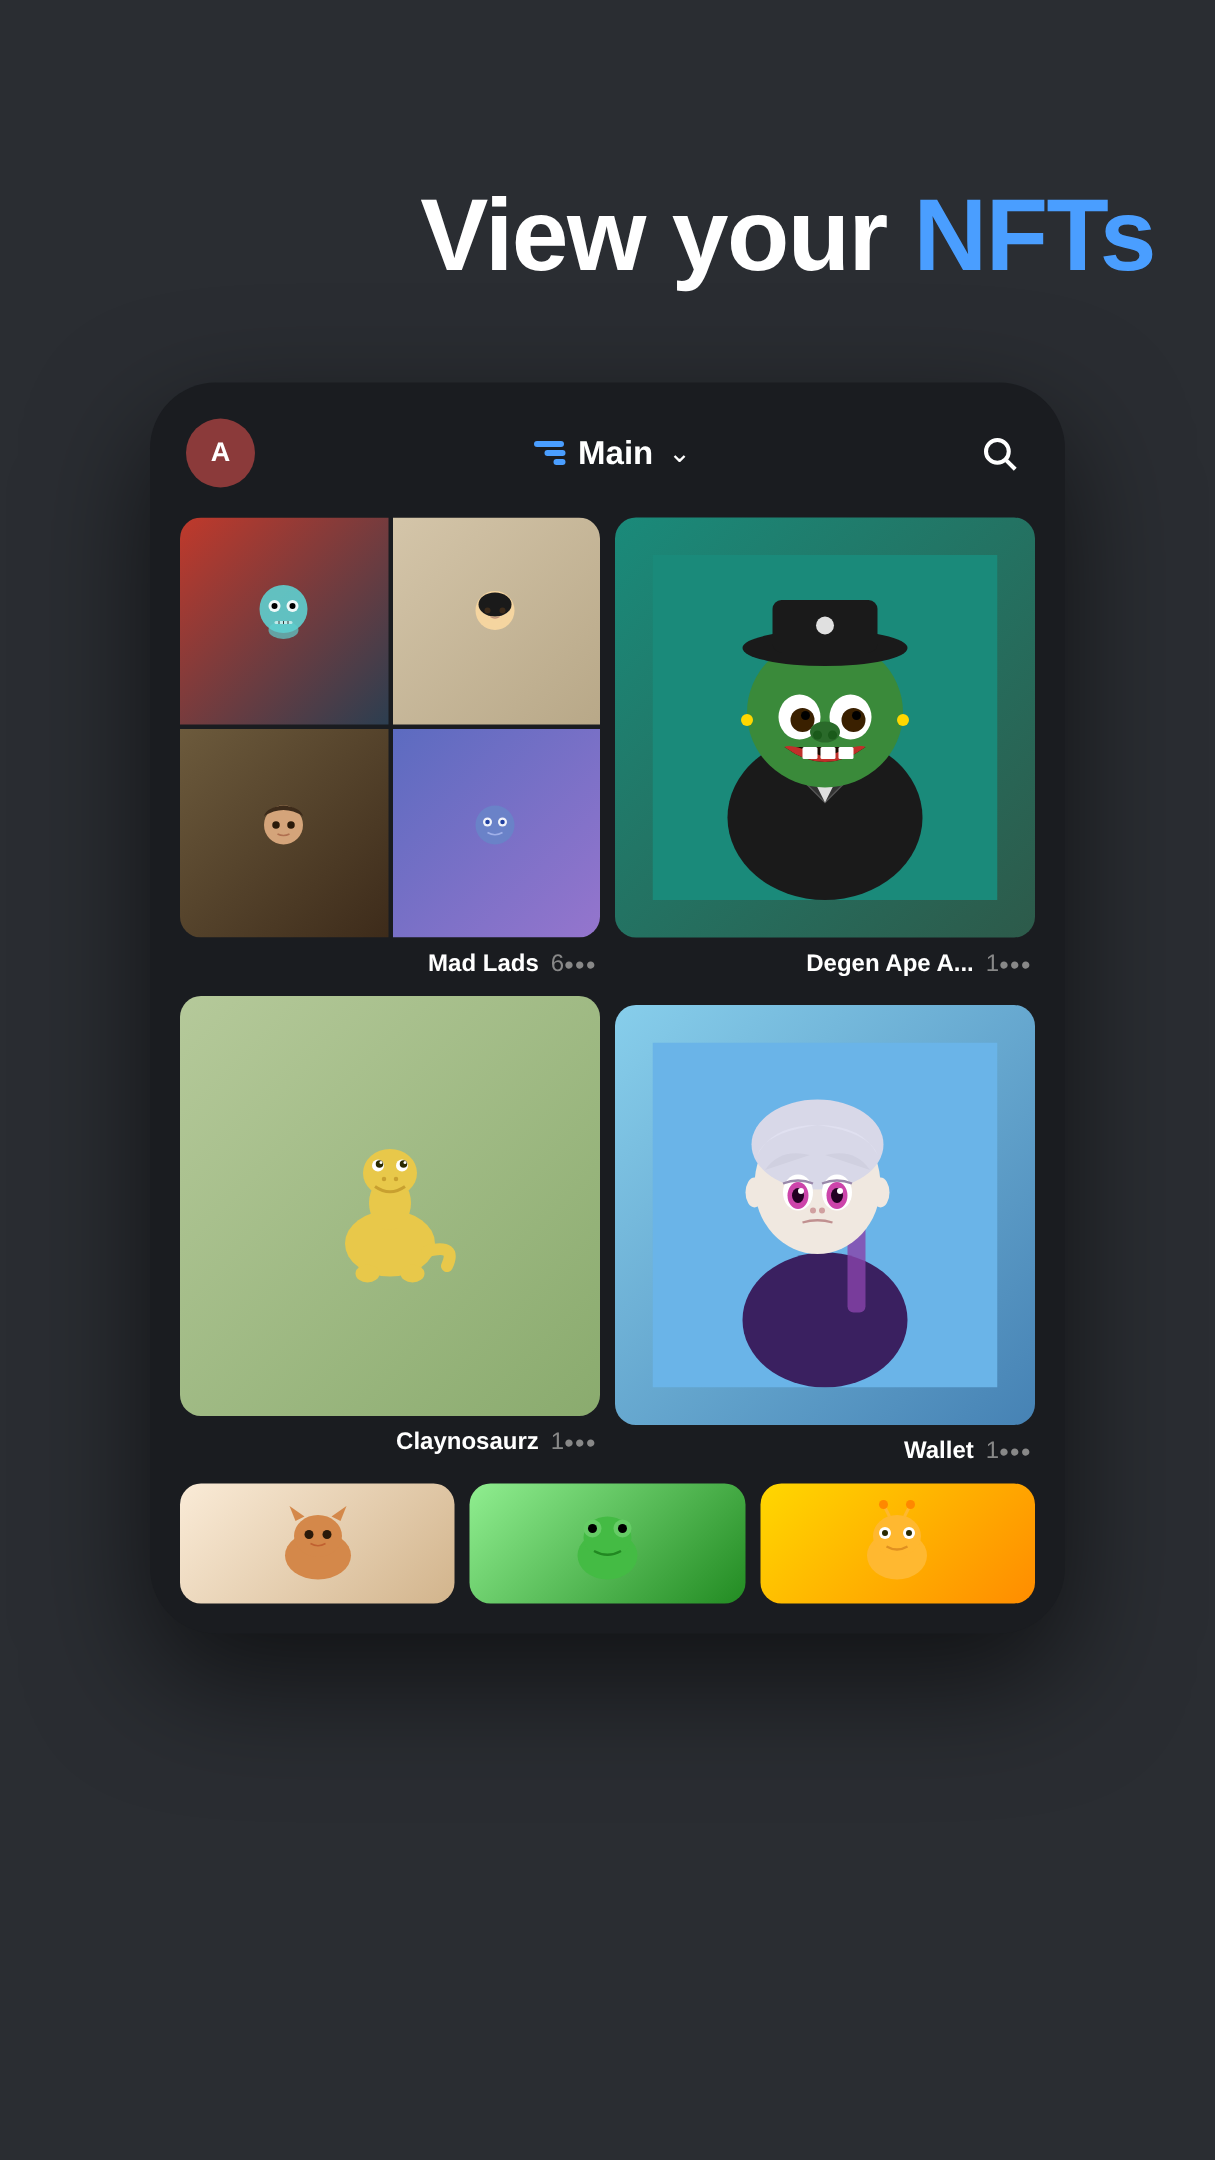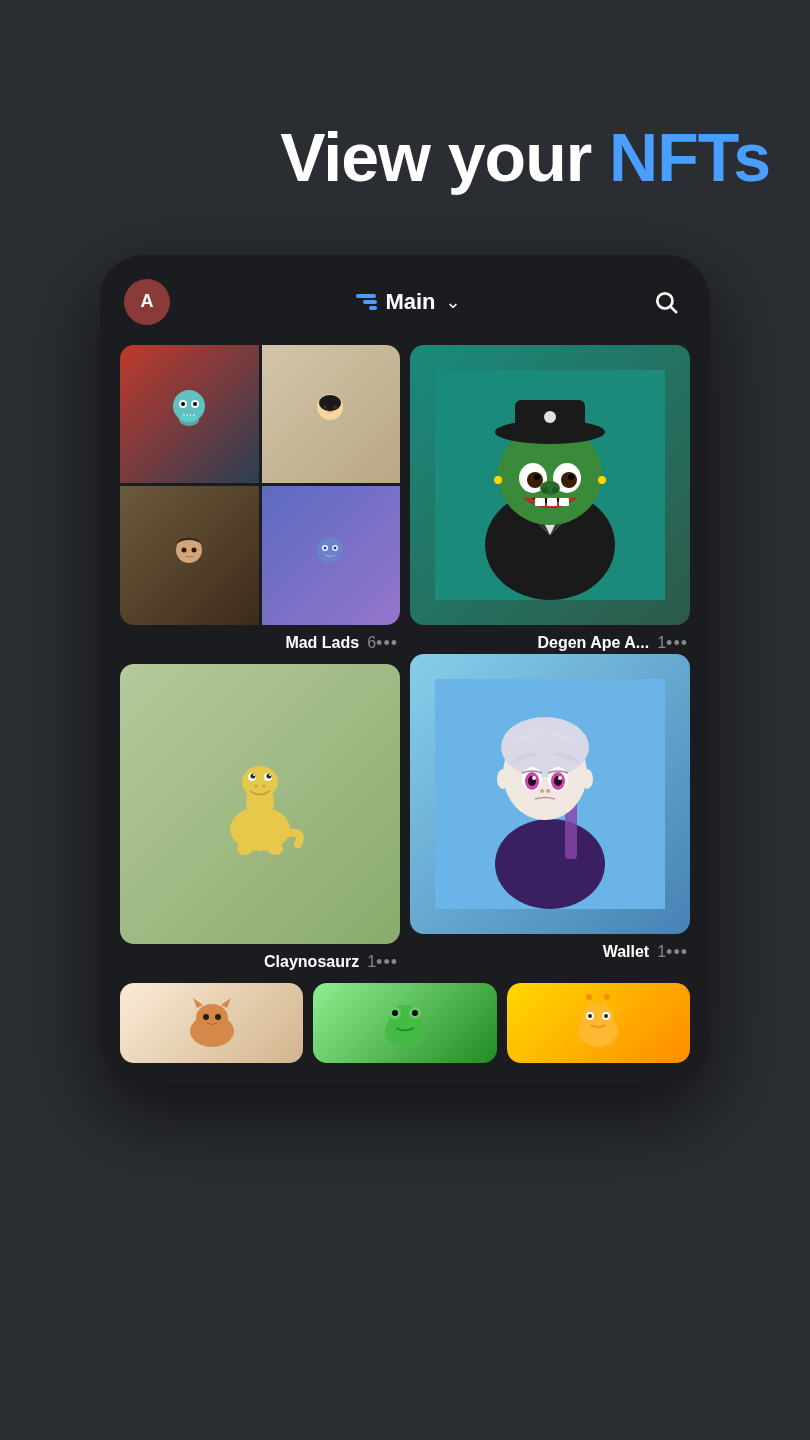--- a/index.html
+++ b/index.html
@@ -159,21 +159,21 @@
       flex: 1;
       display: flex;
       flex-direction: column;
       gap: 10px;
     }
 
     .nft-col-right {
       flex: 1;
       display: flex;
       flex-direction: column;
-      gap: 0;
+      gap: 16px;
     }
 
     
     .collection-item {
       display: flex;
       flex-direction: column;
     }
 
     .collection-images-2x2 {
       display: grid;

